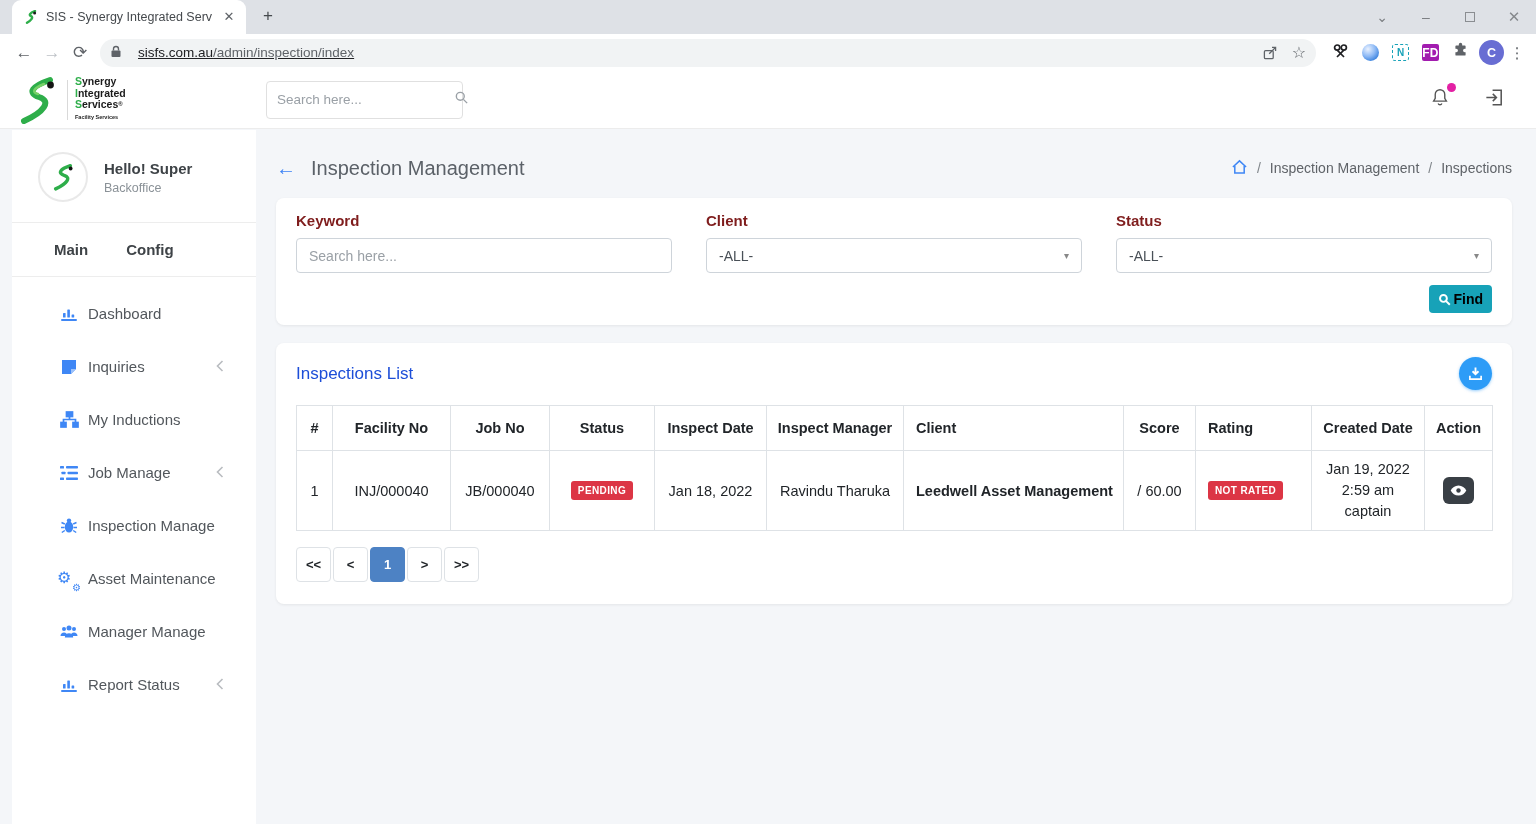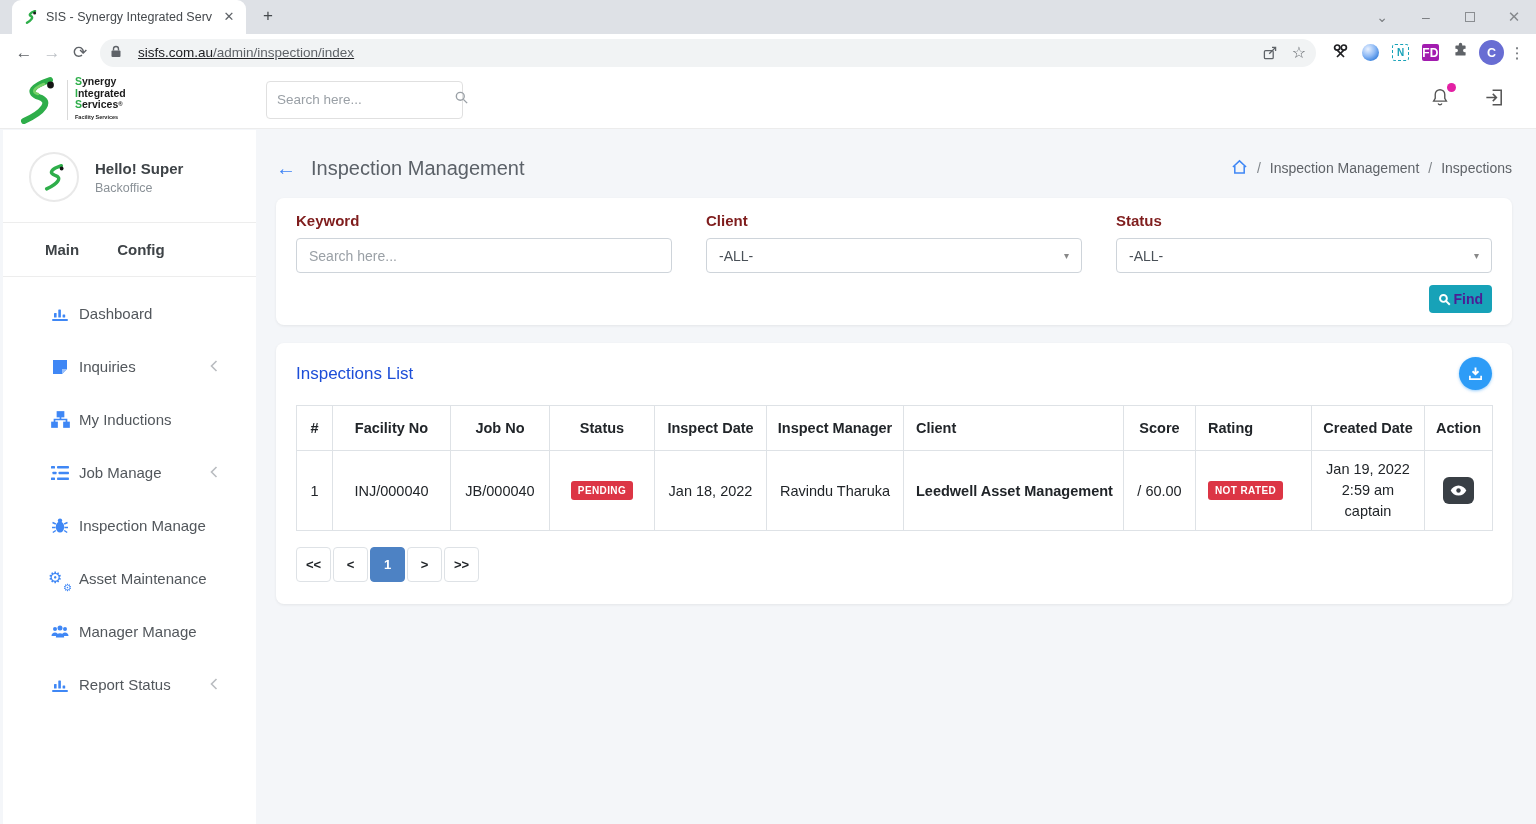--- a/index.html
+++ b/index.html
@@ -51,21 +51,21 @@
   .logo-tag { font-size:5.5px; font-weight:bold; color:#222; margin-top:1px; }
   .hdr-search { width:197px; height:38px; border:1px solid #e0e0e0; border-radius:4px; margin-left:10px;
                 display:flex; align-items:center; padding:0 10px; }
   .hdr-search input { border:0; outline:0; flex:1; font-size:13.5px; color:#444; font-family:"Liberation Sans",sans-serif; }
   .hdr-search input::placeholder { color:#9aa0a6; }
   .hdr-right { margin-left:auto; display:flex; align-items:center; gap:32px; margin-right:30px; }
   .bell-wrap { position:relative; }
   .bell-dot { position:absolute; top:-3px; right:-5px; width:9px; height:9px; border-radius:50%; background:#e320a4; }
 
   
-  .sidebar { position:absolute; left:3px; top:130px; bottom:0; width:256px; background:#fff; border-right:1px solid #404040; }
+  .sidebar { position:absolute; left:12px; top:130px; bottom:0; width:256px; background:#fff; border-right:4px solid #404040; }
   .user-card { display:flex; align-items:center; gap:16px; padding:22px 0 20px 26px; }
   .user-avatar { width:50px; height:50px; border-radius:50%; border:2px solid #e9e9e9; display:flex; align-items:center; justify-content:center; }
   .user-name { font-size:15px; font-weight:bold; color:#3e4347; }
   .user-role { font-size:12.5px; color:#8a9197; margin-top:4px; }
   .side-div { height:1px; background:#ededed; margin:0 0; }
   .side-tabs { display:flex; gap:38px; padding:18px 0 18px 42px; }
   .side-tab { font-size:15px; font-weight:bold; color:#3e4347; }
   .menu { padding-top:10px; }
   .menu-item { display:flex; align-items:center; height:53px; padding-left:46px; }
   .menu-ic { width:22px; display:flex; justify-content:center; color:#3f87f5; }
@@ -87,21 +87,21 @@
   .filter-card { padding:14px 20px 12px; }
   .filter-row { display:flex; gap:34px; }
   .fcol { flex:1; }
   .flabel { font-size:15px; font-weight:bold; color:#7f1d1d; margin-bottom:9px; }
   .finput { width:100%; height:35px; border:1px solid #ced4da; border-radius:4px; padding:0 12px; font-size:14px; color:#444; font-family:"Liberation Sans",sans-serif; outline:0; }
   .finput::placeholder { color:#9aa0a6; }
   .fselect { width:100%; height:35px; border:1px solid #ced4da; border-radius:4px; padding:0 12px; font-size:14px; color:#495057;
              display:flex; align-items:center; }
   .fselect .caret { margin-left:auto; color:#888; font-size:10px; }
   .find-row { display:flex; justify-content:flex-end; margin-top:12px; }
-  .find-btn { background:#17a2b8; color:#4c1d95; border:0; border-radius:4px; height:28px; padding:0 9px;
+  .find-btn { background:#17a2b8; color:#000000; border:0; border-radius:4px; height:28px; padding:0 9px;
               font-size:14px; font-weight:bold; display:flex; align-items:center; gap:2px; font-family:"Liberation Sans",sans-serif; }
 
   .list-card { margin-top:18px; padding:14px 20px 22px; }
   .list-head { display:flex; align-items:center; }
   .list-title { font-size:17px; color:#1d4ed8; }
   .dl-btn { margin-left:auto; width:33px; height:33px; border-radius:50%; background:#2d9cf7; border:0;
             display:flex; align-items:center; justify-content:center; box-shadow:0 1px 3px rgba(45,156,247,.5); }
 
   table { width:100%; border-collapse:collapse; table-layout:fixed; margin-top:15px; }
   th, td { border:1px solid #dee2e6; font-size:14.5px; color:#212529; }

